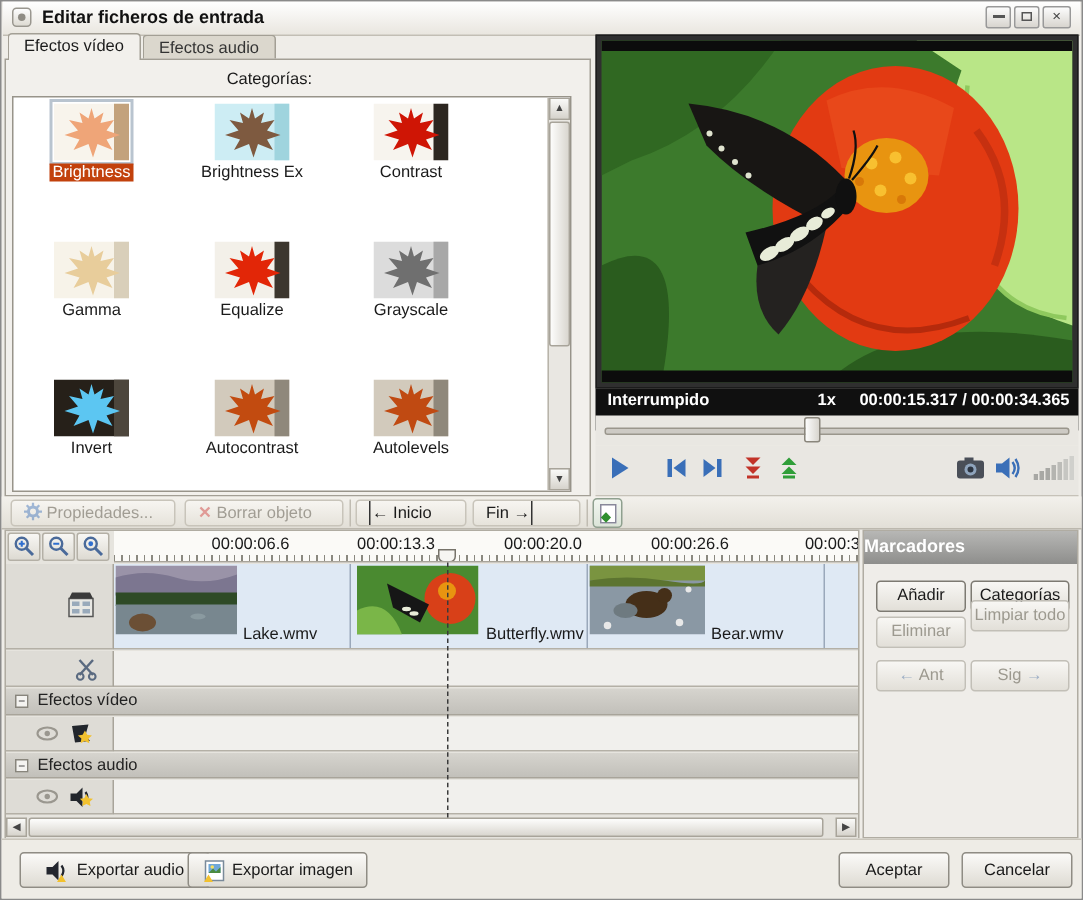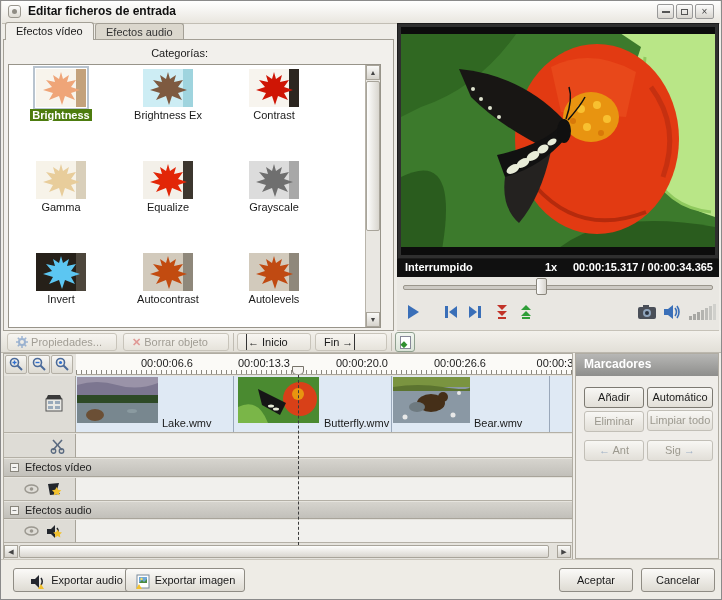--- a/index.html
+++ b/index.html
@@ -31,21 +31,21 @@
   .combo-val { position:absolute; left:4px; top:2px; }
   .combo-btn { position:absolute; right:1px; top:1px; bottom:1px; width:17px; background:linear-gradient(#f4f3f0,#cfccc5);
     border-left:1px solid #b0aca2; text-align:center; font-size:7px; line-height:15px; color:#333; }
 
   .fx-list { position:absolute; left:4px; top:24px; width:373px; height:264px; background:#fff; border:1px solid #98948a; overflow:hidden; }
   .fx-thumb { position:absolute; width:50px; height:38px; }
   .fx-thumb svg { display:block; }
   .fx-thumb.sel { outline:2px solid #b9c4cf; outline-offset:1px; }
   .fx-label { position:absolute; width:100px; text-align:center; height:14px; }
   .fx-label span { padding:0 2px; }
-  .fx-label.sel span { background:#4d7c0f; color:#fff;font-weight:bold; }
+  .fx-label.sel span { background:#c2410c; color:#fff; }
 
   .vscroll { position:absolute; right:0; top:0; bottom:0; width:15px; background:#e9e7e2; border-left:1px solid #b8b4aa; }
   .sbtn { position:absolute; left:0; width:14px; height:15px; background:linear-gradient(#fafaf8,#d6d3cc); border:1px solid #a8a49a;
     text-align:center; font-size:7px; line-height:14px; color:#444; }
   .vthumb { position:absolute; left:0; top:16px; width:14px; height:150px; background:linear-gradient(90deg,#fdfdfc,#d9d6cf); border:1px solid #a8a49a; border-radius:2px; }
 
   
   .preview { position:absolute; left:396px; top:22px; width:322px; height:236px; background:#2f2f2f; border:1px solid #1c1c1c; }
   .preview svg { position:absolute; left:3px; top:3px; }
   .statusbar { position:absolute; left:396px; top:258px; width:322px; height:28px; background:#101010; color:#fff; font-weight:bold; }
@@ -91,21 +91,21 @@
   .ghdr .glab { position:absolute; left:21px; top:2px; color:#222; }
   .fxrow .rowcontent { background:#f1f0ed; }
   .eye { position:absolute; left:20px; top:50%; margin-top:-5px; }
   .hscroll { position:absolute; left:0; top:191px; width:568px; height:14px; background:#e4e2dc; }
   .hs-arrow { position:absolute; top:0; width:14px; height:13px; background:linear-gradient(#fafaf8,#d6d3cc); border:1px solid #a8a49a; text-align:center; font-size:7px; line-height:12px; color:#444; }
   .hs-thumb { position:absolute; left:15px; top:0; width:530px; height:13px; background:linear-gradient(#fdfdfc,#d9d6cf); border:1px solid #a8a49a; border-radius:2px; }
   .playhead { position:absolute; left:294px; top:21px; height:170px; width:0; border-left:1px dashed #3a3a3a; z-index:5; }
 
   
   .markers { position:absolute; left:574px; top:352px; width:144px; height:206px; background:#efede9; border:1px solid #b0aca2; }
-  .mhdr { position:absolute; left:0; top:0; right:0; height:22px; background:linear-gradient(#b7b7b5,#8e8e8c); color:#fff; font-weight:bold; font-size:12px; line-height:21px; padding-left:8px; }
+  .mhdr { position:absolute; left:0; top:0; right:0; height:22px; background:linear-gradient(#b7b7b5,#8e8e8c); color:#fff; font-weight:bold; font-size:12px; line-height:21px; padding-left:0; }
   .mbtn { position:absolute; height:21px; border:1px solid #7d7a72; border-radius:3px; background:linear-gradient(#f8f7f4,#e2dfd8); text-align:center; line-height:19px; }
   .mbtn.dis { border-color:#c2bfb7; color:#9c998f; }
   .mbtn .pn { color:#9fb0c6; font-size:11px; }
 
   
   .footer { position:absolute; left:0; top:558px; width:722px; height:42px; background:#eeece6; border-top:1px solid #cac6bc; }
   .fbtn { position:absolute; top:8px; height:24px; border:1px solid #8f8c84; border-radius:3px; background:linear-gradient(#fbfaf8,#dedbd3); line-height:22px; text-align:center; }
   .fbtn .ic { display:inline-block; vertical-align:middle; margin-right:5px; }
 </style>
 </head>
@@ -474,23 +474,23 @@
       <div class="hs-thumb"></div>
       <div class="hs-arrow" style="left:553px">▶</div>
     </div>
 
     <div class="playhead"></div>
   </div>
 
   <div class="markers">
     <div class="mhdr">Marcadores</div>
     <div class="mbtn" style="left:8px;top:33px;width:60px"><span>Añadir</span></div>
-    <div class="mbtn" style="left:71px;top:33px;width:66px"><span>Automático</span></div>
+    <div class="mbtn" style="left:71px;top:33px;width:66px"><span>Categorías</span></div>
     <div class="mbtn dis" style="left:8px;top:57px;width:60px"><span>Eliminar</span></div>
-    <div class="mbtn dis" style="left:71px;top:56px;width:66px"><span>Limpiar todo</span></div>
+    <div class="mbtn dis" style="left:71px;top:46px;width:66px"><span>Limpiar todo</span></div>
     <div class="mbtn dis" style="left:8px;top:86px;width:60px"><span class="pn">←</span> <span>Ant</span></div>
     <div class="mbtn dis" style="left:71px;top:86px;width:66px"><span>Sig</span> <span class="pn">→</span></div>
   </div>
 
   <div class="footer">
     <div class="fbtn" style="left:12px;width:127px">
       <svg class="ic" width="16" height="15">
         <polygon points="1,5 5,5 9,1 9,14 5,10 1,10" fill="#23262e"></polygon>
         <path d="M11 4 Q13.5 7.5 11 11" stroke="#23262e" stroke-width="1.5" fill="none"></path>
         <polygon points="8,15 14,15 11,10" fill="#f2c12e"></polygon>

